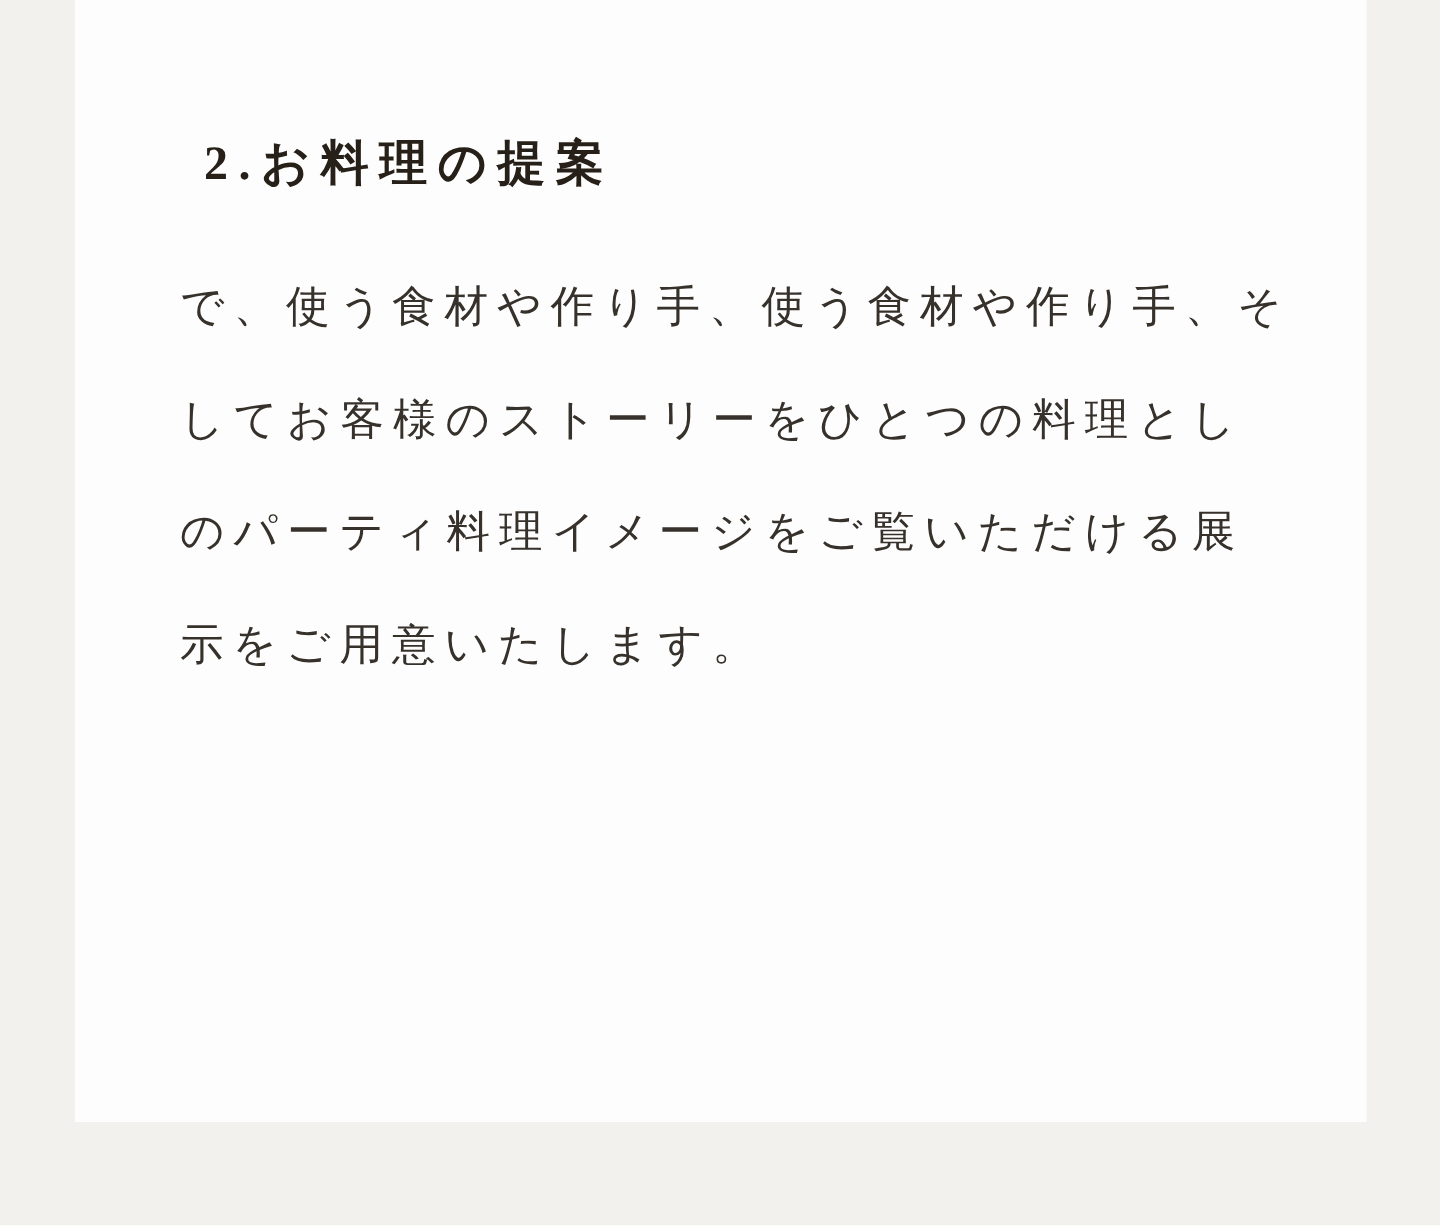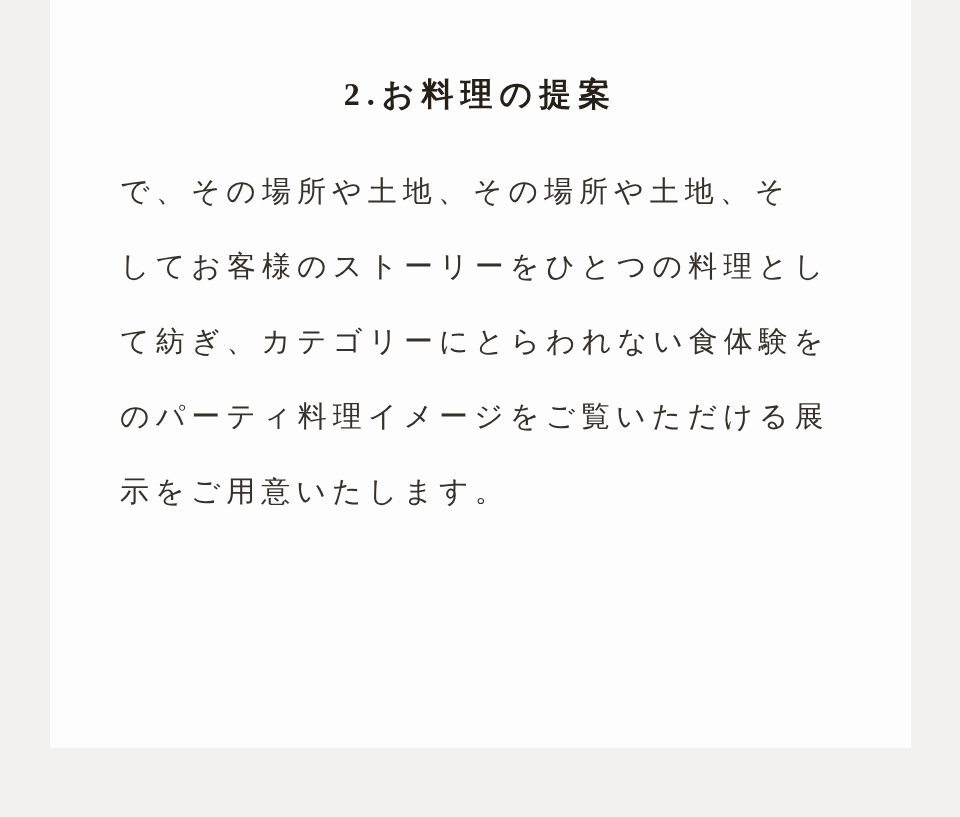--- a/index.html
+++ b/index.html
@@ -16,28 +16,27 @@
   }
   .card {
     box-sizing: border-box;
     width: 861px;
     height: 748px;
     margin: 0 auto 0 50px;
     background: var(--card-color, #fdfdfd);
     padding: 74px 70px 0 70px;
   }
   .section-title {
-    margin: 2px;
+    margin: 16px;
     font-family: "Liberation Serif", "DejaVu Serif", serif;
     font-weight: 600;
     font-size: 32px;
     line-height: 36px;
     letter-spacing: 7px;
     color: var(--heading-color, #272019);
-    text-align: center;
   }
   .body-text {
     margin-top: 42px;
     font-family: "Liberation Serif", "DejaVu Serif", serif;
     font-weight: 400;
     font-size: 29px;
     line-height: 75px;
     letter-spacing: 6px;
     color: var(--body-color, #37312b);
   }
@@ -46,20 +45,19 @@
     white-space: nowrap;
   }
 </style>
 </head>
 <body>
 
 <div class="page">
   <div class="card">
     <h2 class="section-title">2.お料理の提案</h2>
     <div class="body-text">
-      <div class="line">で、その場所や土地、その場所や土地、そ</div>
+      <div class="line">で、使う食材や作り手、使う食材や作り手、そ</div>
       <div class="line">してお客様のストーリーをひとつの料理とし</div>
-      <div class="line">て紡ぎ、カテゴリーにとらわれない食体験を</div>
       <div class="line">のパーティ料理イメージをご覧いただける展</div>
       <div class="line">示をご用意いたします。</div>
     </div>
   </div>
 </div>
 
 </body></html>

